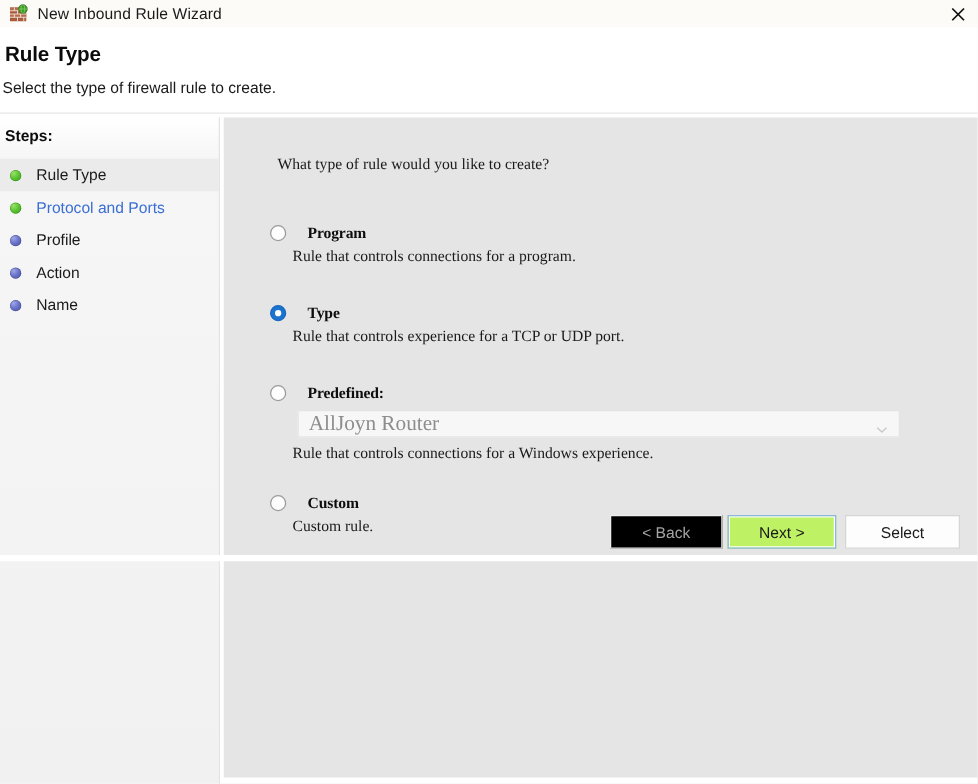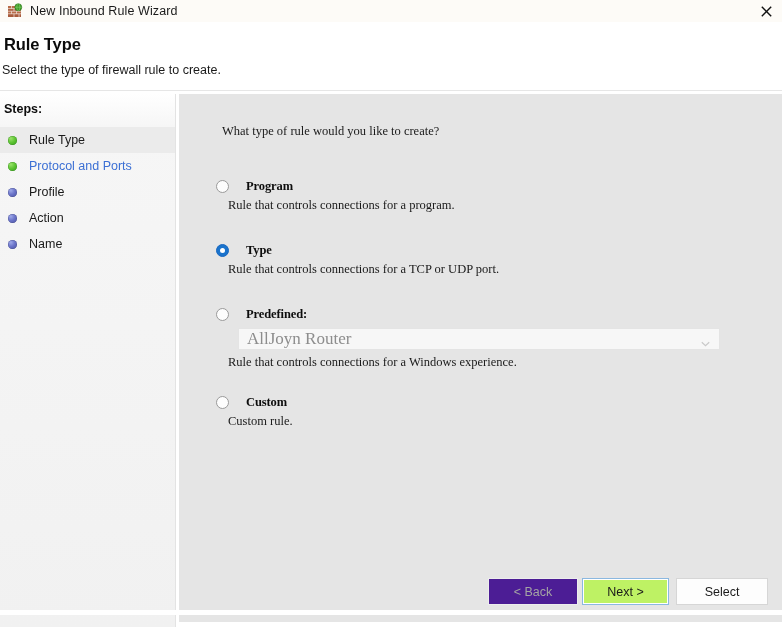--- a/index.html
+++ b/index.html
@@ -14,21 +14,21 @@
     background: #ffffff;
     font-family: "Liberation Sans", sans-serif;
     font-size: 12px;
     color: #000000;
     -webkit-font-smoothing: antialiased;
   }
 
   .window {
     position: relative;
     width: 782px;
-    height: 615px;
+    height: 449px;
     background: #ffffff;
   }
 
   
   .titlebar {
     position: absolute;
     left: 0; top: 0;
     width: 782px;
     height: 22px;
     background: #fdfbf7;
@@ -220,21 +220,21 @@
     font-size: 12.5px;
     font-weight: bold;
     color: #0d0d0d;
     letter-spacing: -0.1px;
     line-height: 14px;
     padding-left: 8px;
   }
   .option-desc {
     font-size: 12.5px;
     color: #1a1a1a;
-    margin-left: 12px;
+    margin-left: 18px;
     margin-top: 5px;
     line-height: 15px;
   }
 
   .combo {
     position: relative;
     margin-left: 22px;
     margin-top: 7px;
     width: 482px;
     height: 22px;
@@ -286,21 +286,21 @@
     color: #1a1a1a;
     display: flex;
     align-items: center;
     justify-content: center;
     cursor: default;
     padding: 0;
   }
   .btn-back {
     left: 309px;
     width: 90px;
-    background: #4c1d95;
+    background: #000000;
     border-color: #ededed;
     color: #a4a4a4;
   }
   .btn-next {
     left: 403px;
     width: 87px;
     border: 1px solid #8bb8e0;
     box-shadow: 0 0 0 1px #ffffff inset;
     background: #bef264;
   }
@@ -406,21 +406,21 @@
           <span class="option-title">Program</span>
         </div>
         <div class="option-desc">Rule that controls connections for a program.</div>
       </div>
 
       <div class="option opt-port">
         <div class="option-head">
           <span class="radio checked"></span>
           <span class="option-title">Type</span>
         </div>
-        <div class="option-desc">Rule that controls connections for a TCP or UDP port.</div>
+        <div class="option-desc">Rule that controls experience for a TCP or UDP port.</div>
       </div>
 
       <div class="option opt-predefined">
         <div class="option-head">
           <span class="radio"></span>
           <span class="option-title">Predefined:</span>
         </div>
         <div class="combo">
           <span class="combo-value">AllJoyn Router</span>
           <span class="combo-arrow">

